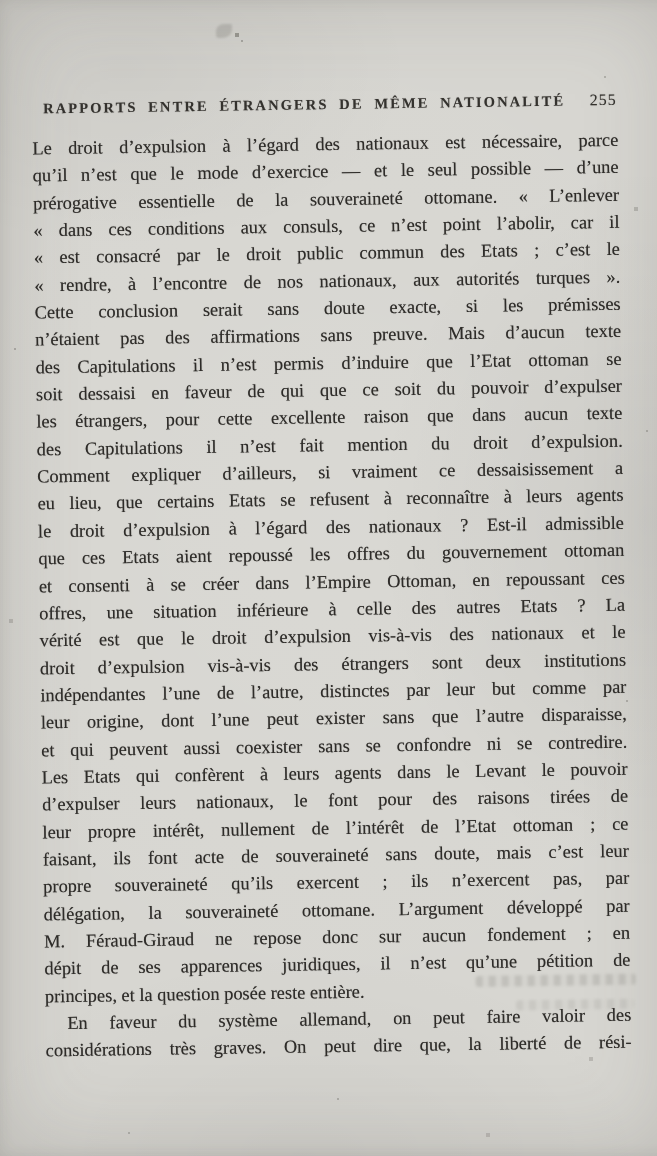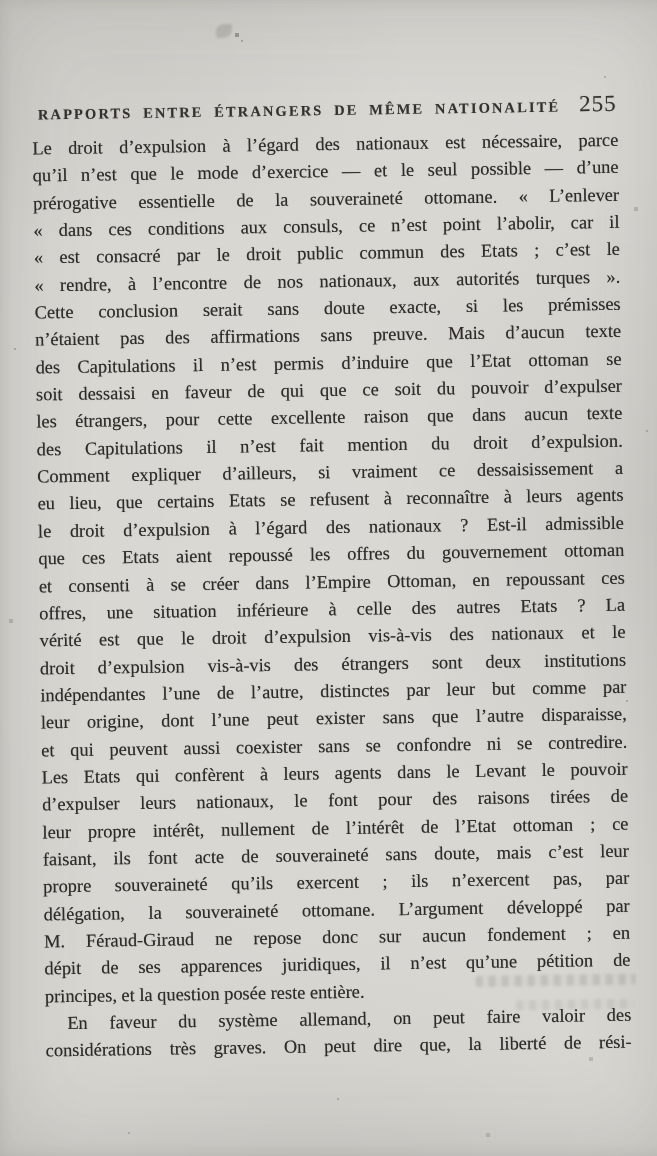--- a/index.html
+++ b/index.html
@@ -44,21 +44,21 @@
     font-weight: bold;
     letter-spacing: 2.1px;
     word-spacing: 5px;
     color: #34322e;
     text-shadow: 0 0 1px rgba(52,50,46,0.35);
     white-space: nowrap;
   }
   .page-number {
     flex: 0 0 auto;
     margin-left: 14px;
-    font-size: 23px;
+    font-size: 16px;
     letter-spacing: 1px;
     color: #34322e;
     text-shadow: 0 0 1px rgba(52,50,46,0.35);
   }
   .body-text {
     position: absolute;
     top: 131px;
     left: 37px;
     width: 586px;
   }

